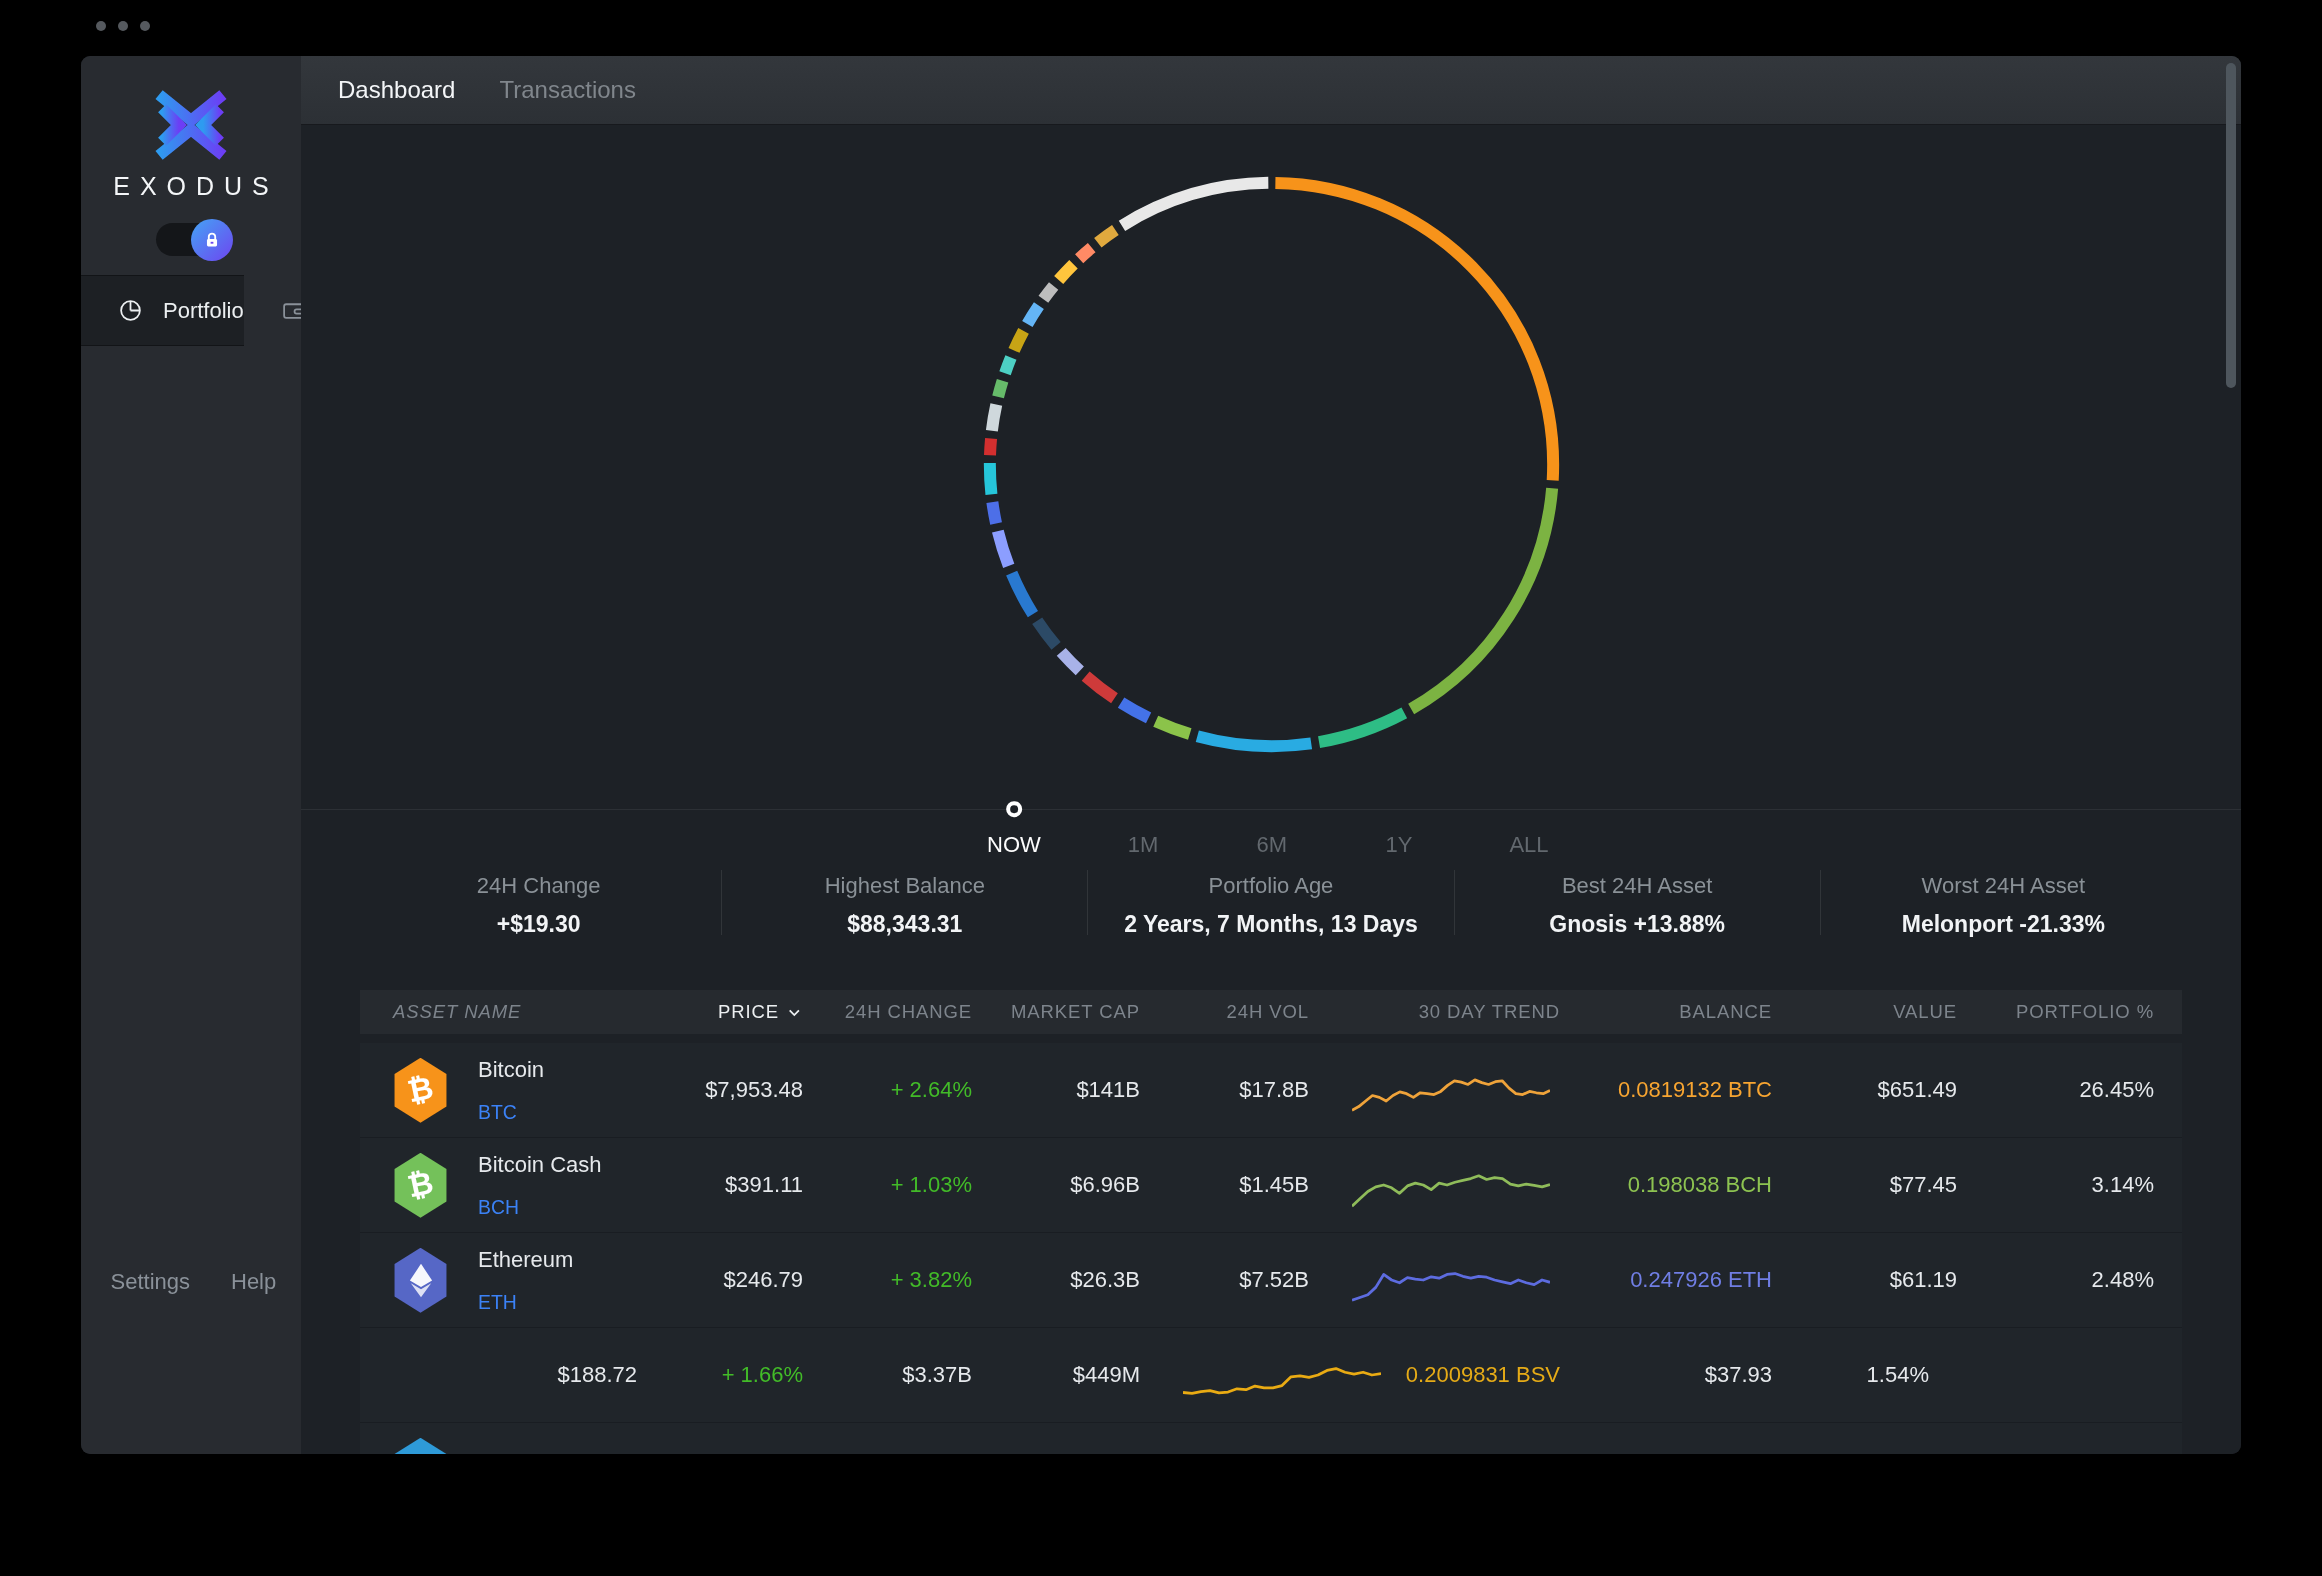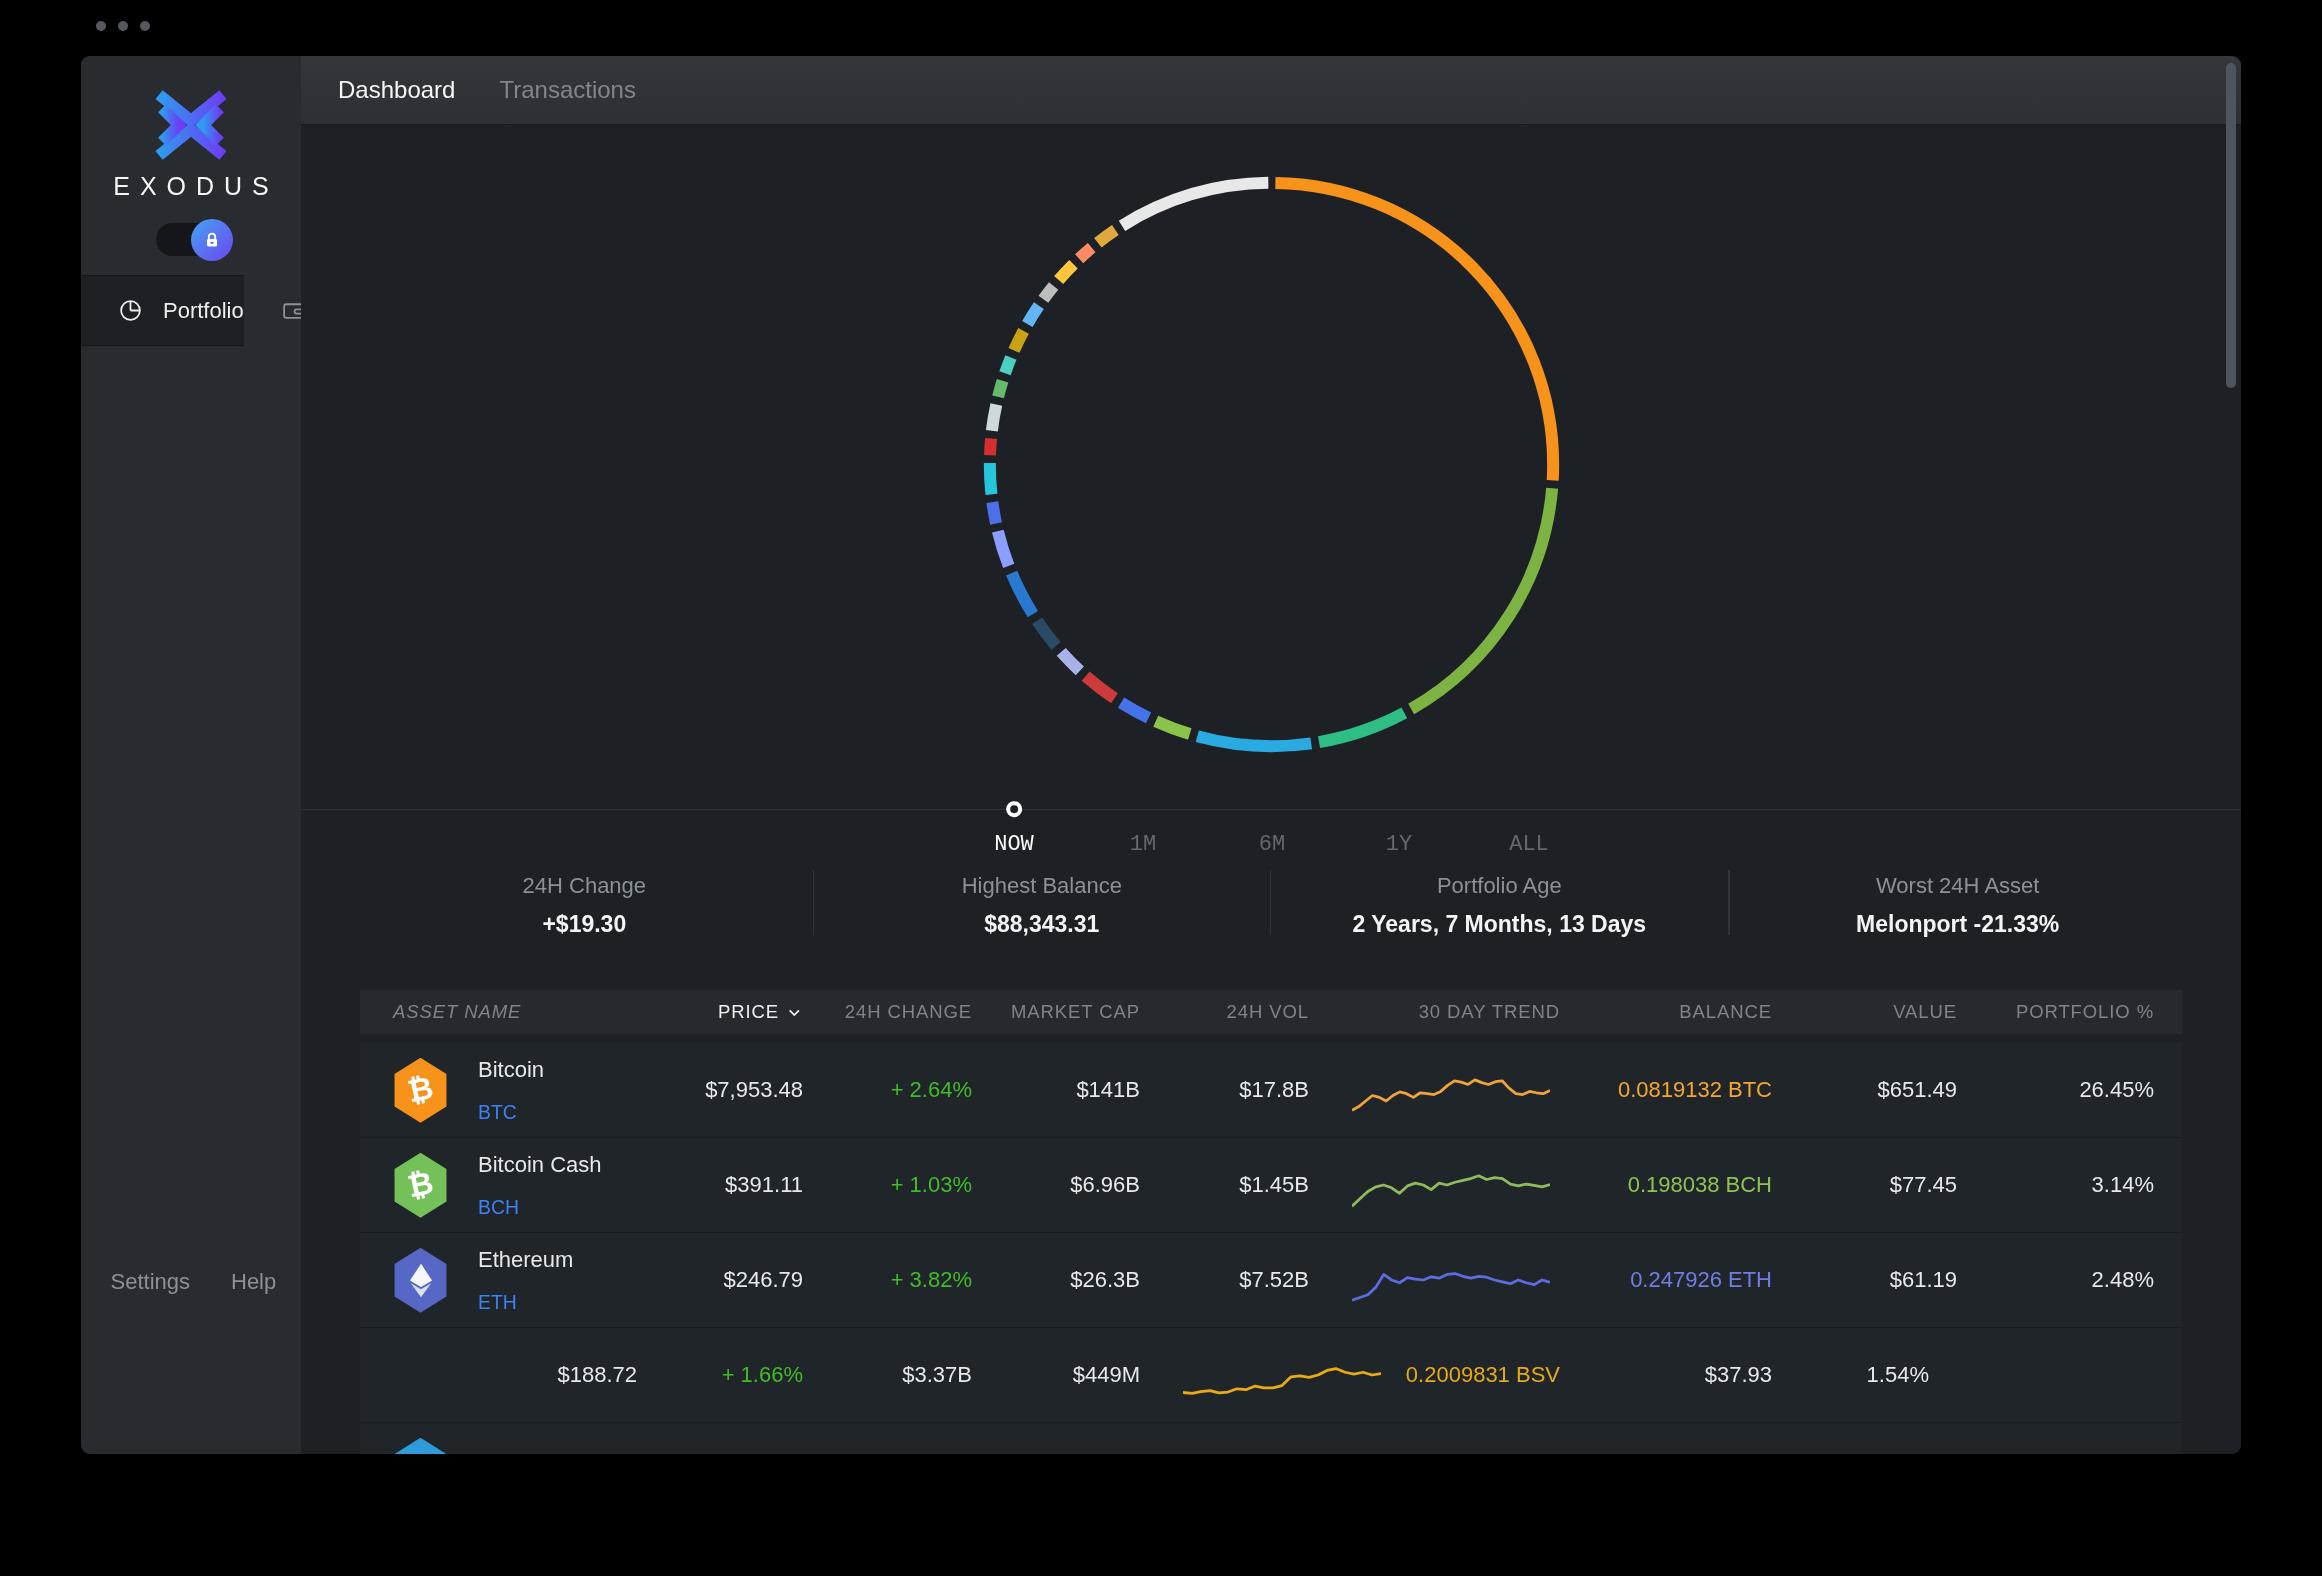--- a/index.html
+++ b/index.html
@@ -45,21 +45,21 @@
   .donut-center { position:absolute; left:0; right:0; top:281px; text-align:center; color:#fff; }
   .cur { font-size:39px; color:#e8eaed; }
   .amount { font-size:76px; color:#fdfdfd; letter-spacing:0.9px; }
   .cents { font-size:39px; color:#e8eaed; }
   .assets-count { margin-top:13px; font-size:35px; color:#8a9199; }
 
   
   .timeline-line { position:absolute; left:0; right:0; top:684px; height:0.9px; background:rgba(255,255,255,.07); }
   .timeline-marker { position:absolute; left:calc(50% - 257px); top:684px; width:15.7px; height:15.7px;
     border:4.6px solid #fff; border-radius:50%; background:#1d2126; transform:translate(-50%,-50%); cursor:pointer; }
-  .tl-label { position:absolute; top:707px; transform:translateX(-50%); font-size:22px; color:#62686e; cursor:pointer;font-family:Liberation Mono, monospace; }
+  .tl-label { position:absolute; top:707px; transform:translateX(-50%); font-size:22px; color:#62686e; cursor:pointer; }
   .tl-label.active { color:#fdfdfd; }
 
   
   .stats { position:absolute; left:55px; right:55px; top:741px; display:flex; align-items:stretch; }
   .stat { flex:1; text-align:center; padding-top:7.4px; }
   .stat-label { font-size:22px; color:#8a9197; }
   .stat-value { margin-top:12px; font-size:23px; color:#f2f4f6; font-weight:700; }
   .stat-divider { width:0.9px; background:rgba(255,255,255,.09); margin:3.7px 0; }
 
   
@@ -214,20 +214,24 @@
         <div class="stat">
           <div class="stat-label">Highest Balance</div>
           <div class="stat-value">$88,343.31</div>
         </div>
         <div class="stat-divider"></div>
         <div class="stat">
           <div class="stat-label">Portfolio Age</div>
           <div class="stat-value">2 Years, 7 Months, 13 Days</div>
         </div>
         <div class="stat-divider"></div>
+        <div class="stat">
+          <div class="stat-label">Best 24H Asset</div>
+          <div class="stat-value">Gnosis +13.88%</div>
+        </div>
         <div class="stat-divider"></div>
         <div class="stat">
           <div class="stat-label">Worst 24H Asset</div>
           <div class="stat-value">Melonport -21.33%</div>
         </div>
       </div>
 
       <div class="asset-table">
         <div class="t-grid t-header">
           <div class="h-asset">ASSET NAME</div>

